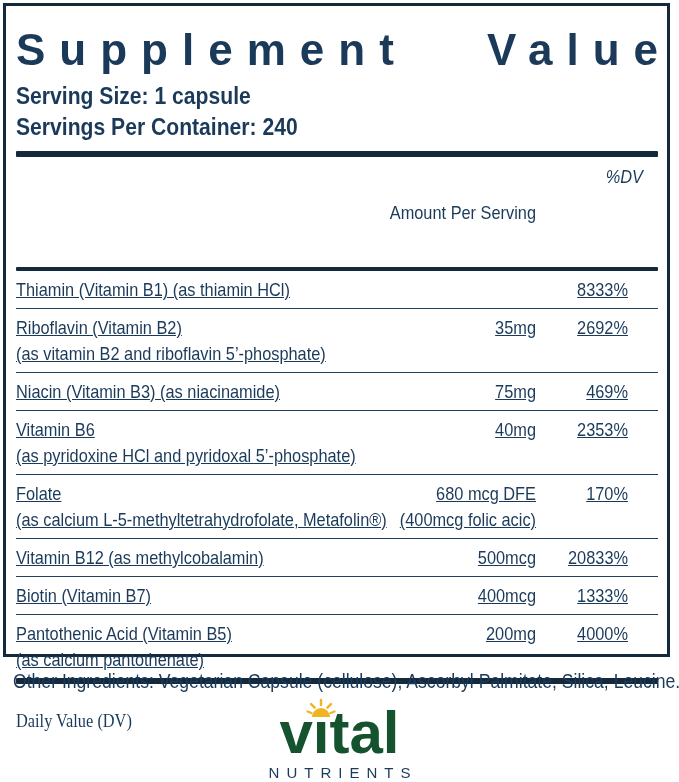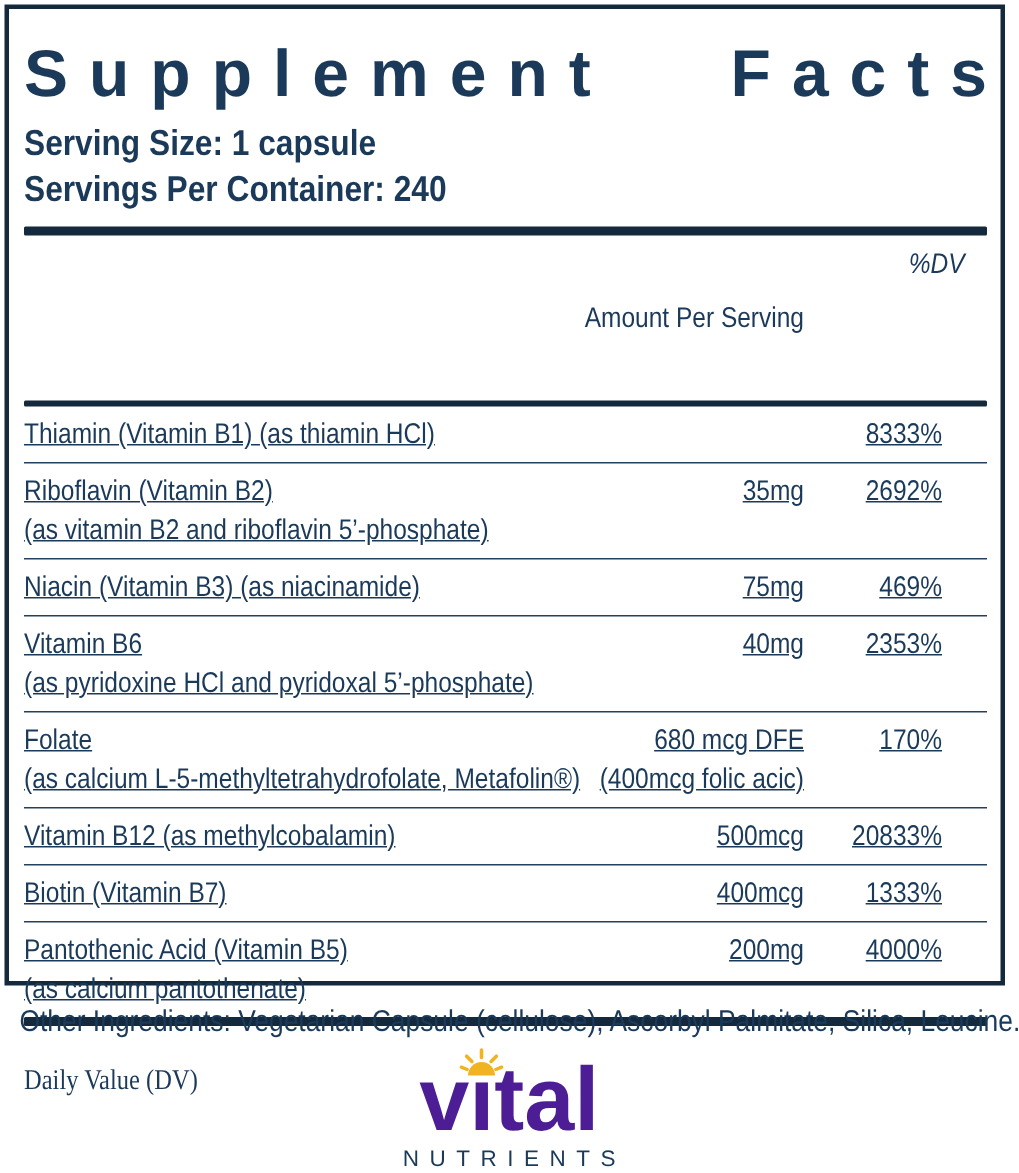--- a/index.html
+++ b/index.html
@@ -88,21 +88,21 @@
     position:absolute;
     left:0; top:703px;
     width:679px;
     text-align:center;
   }
   .brand{
     font-size:60px;
     font-weight:bold;
     line-height:60px;
     letter-spacing:0px;
-    color:#4c1d95;
+    color:#14532d;
     display:inline-block;
   }
   .i-wrap{position:relative;display:inline-block;}
   .sun{
     position:absolute;
     left:50%;
     top:-5px;
     transform:translateX(-50%);
     width:30px;height:20px;
   }
@@ -117,21 +117,21 @@
 </style>
 </head>
 <body>
 
 <div class="page">
 
   <div class="facts-box">
 
     <div class="title">
       <span class="word">Supplement</span>
-      <span class="word">Facts</span>
+      <span class="word">Value</span>
     </div>
 
     <div class="serving-line first">Serving Size: 1 capsule</div>
     <div class="serving-line">Servings Per Container: 240</div>
 
     <div class="bar thick"></div>
 
     <div class="cols table-head">
       <div class="cell name"></div>
       <div class="cell amount">

